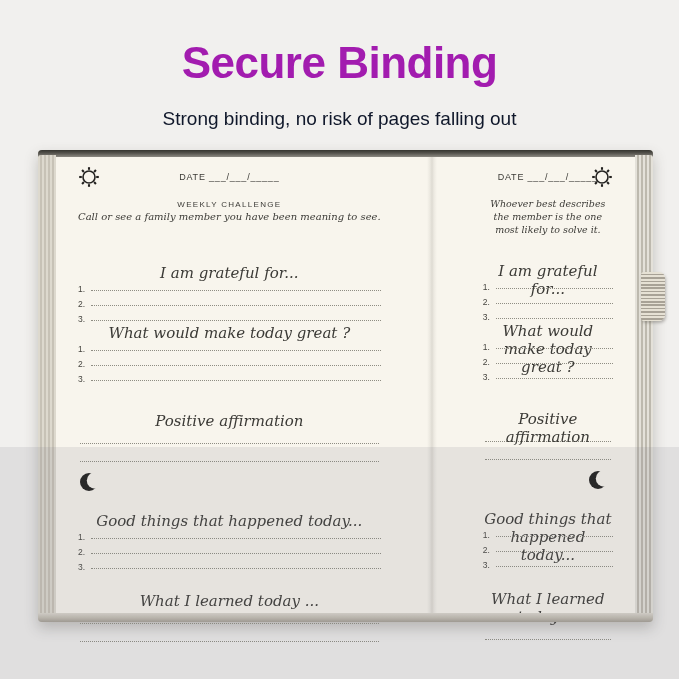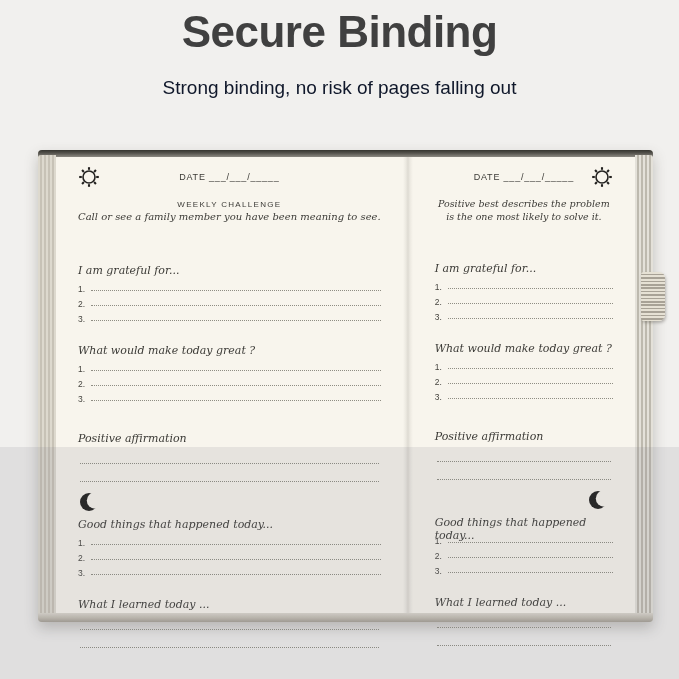--- a/index.html
+++ b/index.html
@@ -9,24 +9,24 @@
   .canvas {
     position: relative;
     width: 679px; height: 679px;
     background: #f1f0ee;
     overflow: hidden;
   }
 
   
   .header { position: absolute; top: 0; left: 0; width: 100%; text-align: center; }
   .title {
-    margin-top: 8px;
+    margin-top: 39px;
     font-family: "Liberation Sans", sans-serif;
     font-size: 44px; font-weight: 700; line-height: 1.08;
-    color: #404040; letter-spacing: -0.5px;
+    color: #a21caf; letter-spacing: -0.5px;
   }
   .subtitle {
     margin-top: 21px;
     font-size: 19px; font-weight: 400;
     color: #0f172a;
   }
 
   
   .book {
     position: absolute;
@@ -51,20 +51,21 @@
   .cover-bottom {
     position: absolute; left: 0; right: 0; bottom: 0; height: 9px;
     border-radius: 0 0 4px 4px;
     background: linear-gradient(180deg, #dcd8ce 0%, #c2bdb1 55%, #a5a095 100%);
   }
 
   .pages {
     position: absolute; top: 7px; left: 18px; right: 18px; bottom: 9px;
     display: flex;
     background: #f8f5ed;
+    gap: 24px;
   }
   .gutter {
     width: 10px;
     background: linear-gradient(90deg, rgba(85,80,70,0) 0%, rgba(85,80,70,0.08) 30%,
       rgba(85,80,70,0.16) 50%, rgba(85,80,70,0.07) 70%, rgba(85,80,70,0) 100%);
   }
 
   
   .page {
     position: relative; flex: 1;
@@ -98,27 +99,28 @@
     max-width: 208px;
     font-family: "DejaVu Serif", serif; font-style: italic;
     font-size: 9.5px; line-height: 1.35; color: #3b3a36;
   }
   .attribution {
     margin-top: 3px;
     font-size: 8px; letter-spacing: 0.8px; color: #3b3a36;
   }
 
   .prompt {
+    text-align: center;
     font-family: "DejaVu Serif", serif; font-style: italic;
-    font-size: 11px; color: #3b3a36; height: 13px;
+    font-size: 15px; color: #3b3a36; height: 13px;
   }
   .p-grateful { margin-top: 6px; }
-  .p-great { margin-top: 20px; }
+  .p-great { margin-top: 0; }
   .p-affirm { margin-top: 28px; }
-  .p-good { margin-top: 4px; }
+  .p-good { margin-top: 18px; }
   .p-learned { margin-top: 20px; }
 
   .rows { margin-top: 2px; }
   .row { display: flex; align-items: flex-end; height: 15px; }
   .num { font-size: 8.5px; color: #45443f; width: 13px; flex: 0 0 auto; }
   .leader { flex: 1; border-bottom: 1.6px dotted #8f8d83; margin-bottom: 3px; }
   .leader-full { height: 15px; border-bottom: 1.6px dotted #8f8d83; margin: 0 2px 3px 2px; }
   .free-lines { margin-top: 4px; }
 
   .moon-row { display: flex; margin-top: 8px; height: 24px; padding: 0 2px; }
@@ -263,21 +265,21 @@
             <line x1="11" y1="1.2" x2="11" y2="3.8" transform="rotate(180 11 11)"></line>
             <line x1="11" y1="1.2" x2="11" y2="3.8" transform="rotate(225 11 11)"></line>
             <line x1="11" y1="1.2" x2="11" y2="3.8" transform="rotate(270 11 11)"></line>
             <line x1="11" y1="1.2" x2="11" y2="3.8" transform="rotate(315 11 11)"></line>
           </g>
         </svg>
 
         <div class="date-row">DATE ___/___/_____</div>
 
         <div class="head-block">
-          <div class="quote">Positive best describes the problem is the one most likely to solve it.</div>
+          <div class="quote">Whoever best describes the member is the one most likely to solve it.</div>
         </div>
 
         <div class="prompt p-grateful">I am grateful for...</div>
         <div class="rows">
           <div class="row">
               <span class="num">1.</span>
               <span class="leader"></span>
             </div>
           <div class="row">
               <span class="num">2.</span>

